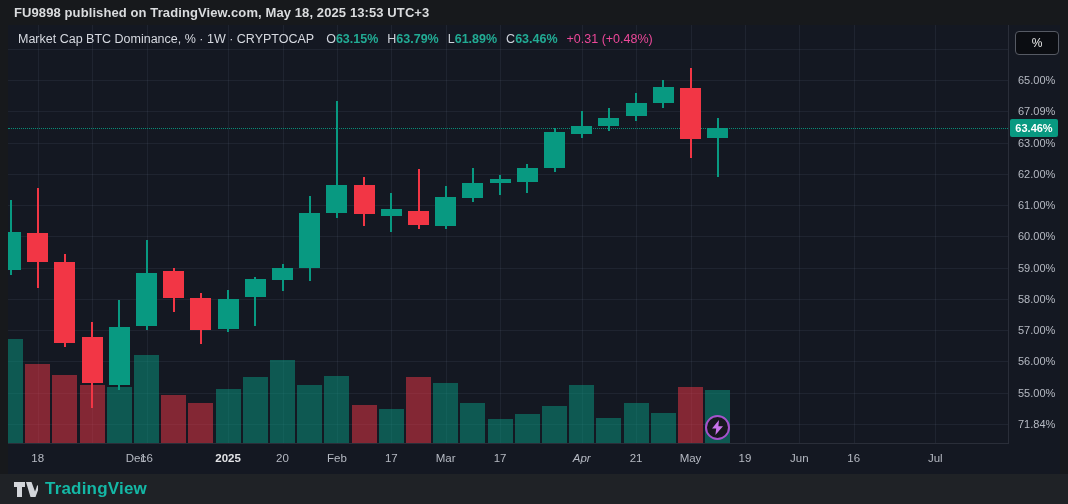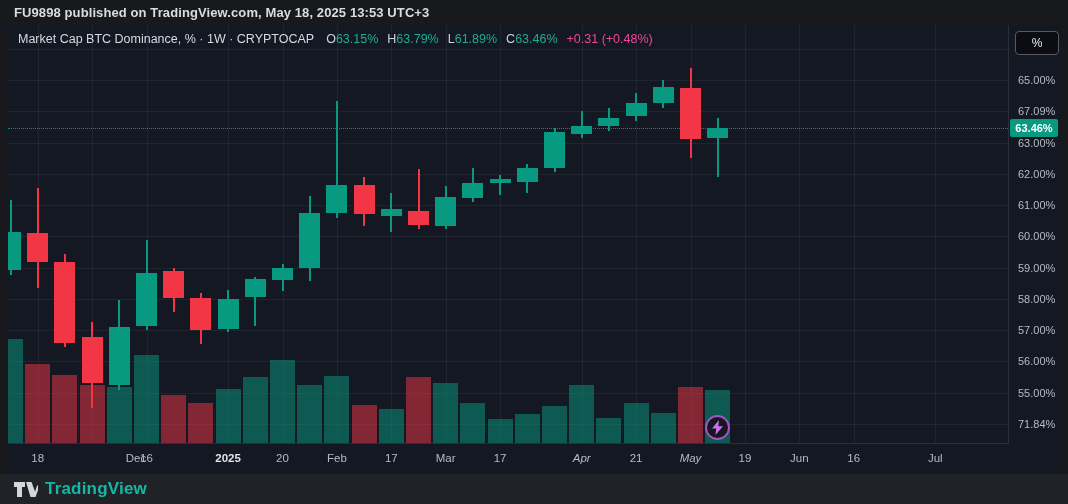--- a/index.html
+++ b/index.html
@@ -20,21 +20,21 @@
   .price-line{position:absolute;left:0;width:100%;height:0;border-top:1px dotted #089981;opacity:.9;}
   .wick{position:absolute;width:2px;}
   .body{position:absolute;width:21px;}
   .vol{position:absolute;width:25px;}
   .legend{
     position:absolute;left:10px;top:7px;display:flex;align-items:baseline;gap:12px;
     font-size:12.5px;color:#d6d9e0;white-space:nowrap;z-index:5;
   }
   .legend .ohlc{display:flex;gap:9px;}
   .legend .k{color:#cfd3dc;}
-  .legend .v{color:#22ab94;}
+  .legend .v{color:#22ab94;font-weight:bold;}
   .legend .chg{color:#ec4899;}
   .price-axis{position:absolute;left:1001px;top:0;width:51px;height:418px;background:#141822;}
   .ylabel{position:absolute;left:9px;font-size:11px;color:#b6bac3;white-space:nowrap;}
   .percent-btn{
     position:absolute;left:6px;top:6px;width:42px;height:22px;background:#0b0d12;
     border:1px solid #565a64;border-radius:4px;color:#eceded;font-size:12px;
     display:flex;align-items:center;justify-content:center;z-index:6;cursor:pointer;
   }
   .price-tag{
     position:absolute;left:1px;width:48px;height:18px;background:#089981;border-radius:2px;
@@ -215,21 +215,21 @@
         <div class="xlabel" style="left: 84px; margin-left: 44px;">Dec</div>
         <div class="xlabel" style="left: 138.5px;">16</div>
         <div class="xlabel bold" style="left: 220.1px;">2025</div>
         <div class="xlabel" style="left: 274.5px;">20</div>
         <div class="xlabel" style="left: 328.9px;">Feb</div>
         <div class="xlabel" style="left: 383.3px;">17</div>
         <div class="xlabel" style="left: 437.7px;">Mar</div>
         <div class="xlabel" style="left: 492.1px;">17</div>
         <div class="xlabel" style="left: 573.7px; font-style: italic;">Apr</div>
         <div class="xlabel" style="left: 628.1px;">21</div>
-        <div class="xlabel" style="left: 682.5px; font-style: italic;">May</div>
+        <div class="xlabel" style="left: 682.5px;">May</div>
         <div class="xlabel" style="left: 736.9px;">19</div>
         <div class="xlabel" style="left: 791.3px;">Jun</div>
         <div class="xlabel" style="left: 845.7px;">16</div>
         <div class="xlabel" style="left: 927.3px;">Jul</div>
       </div>
   </div>
 
   <div class="footer">
     <svg width="24" height="15" viewBox="0 0 24 15">
       <path d="M0 0 H11 V5 H8 V15 H3 V5 H0 Z" fill="#d3d6db"></path>

